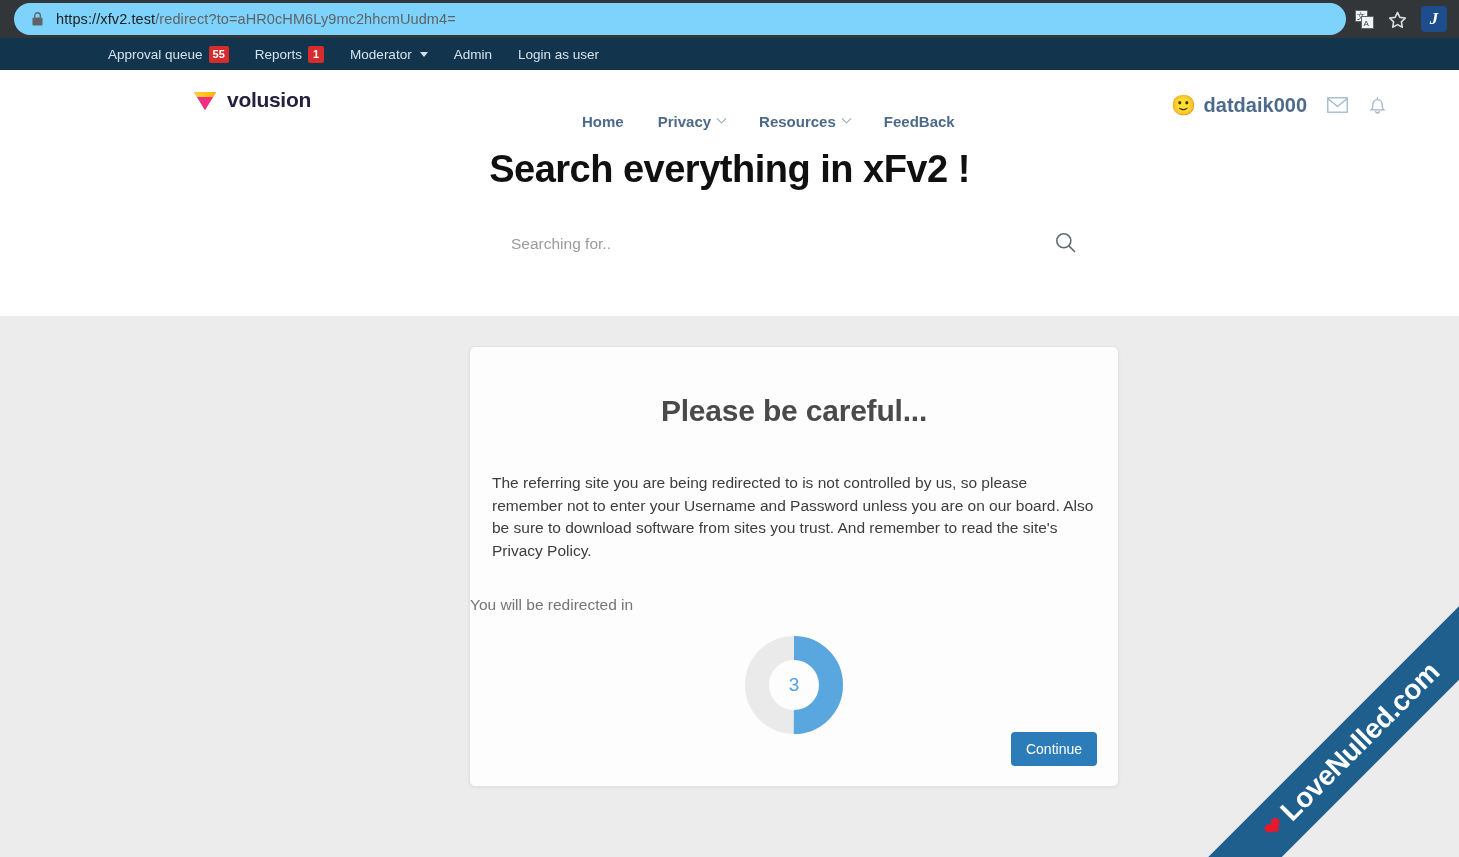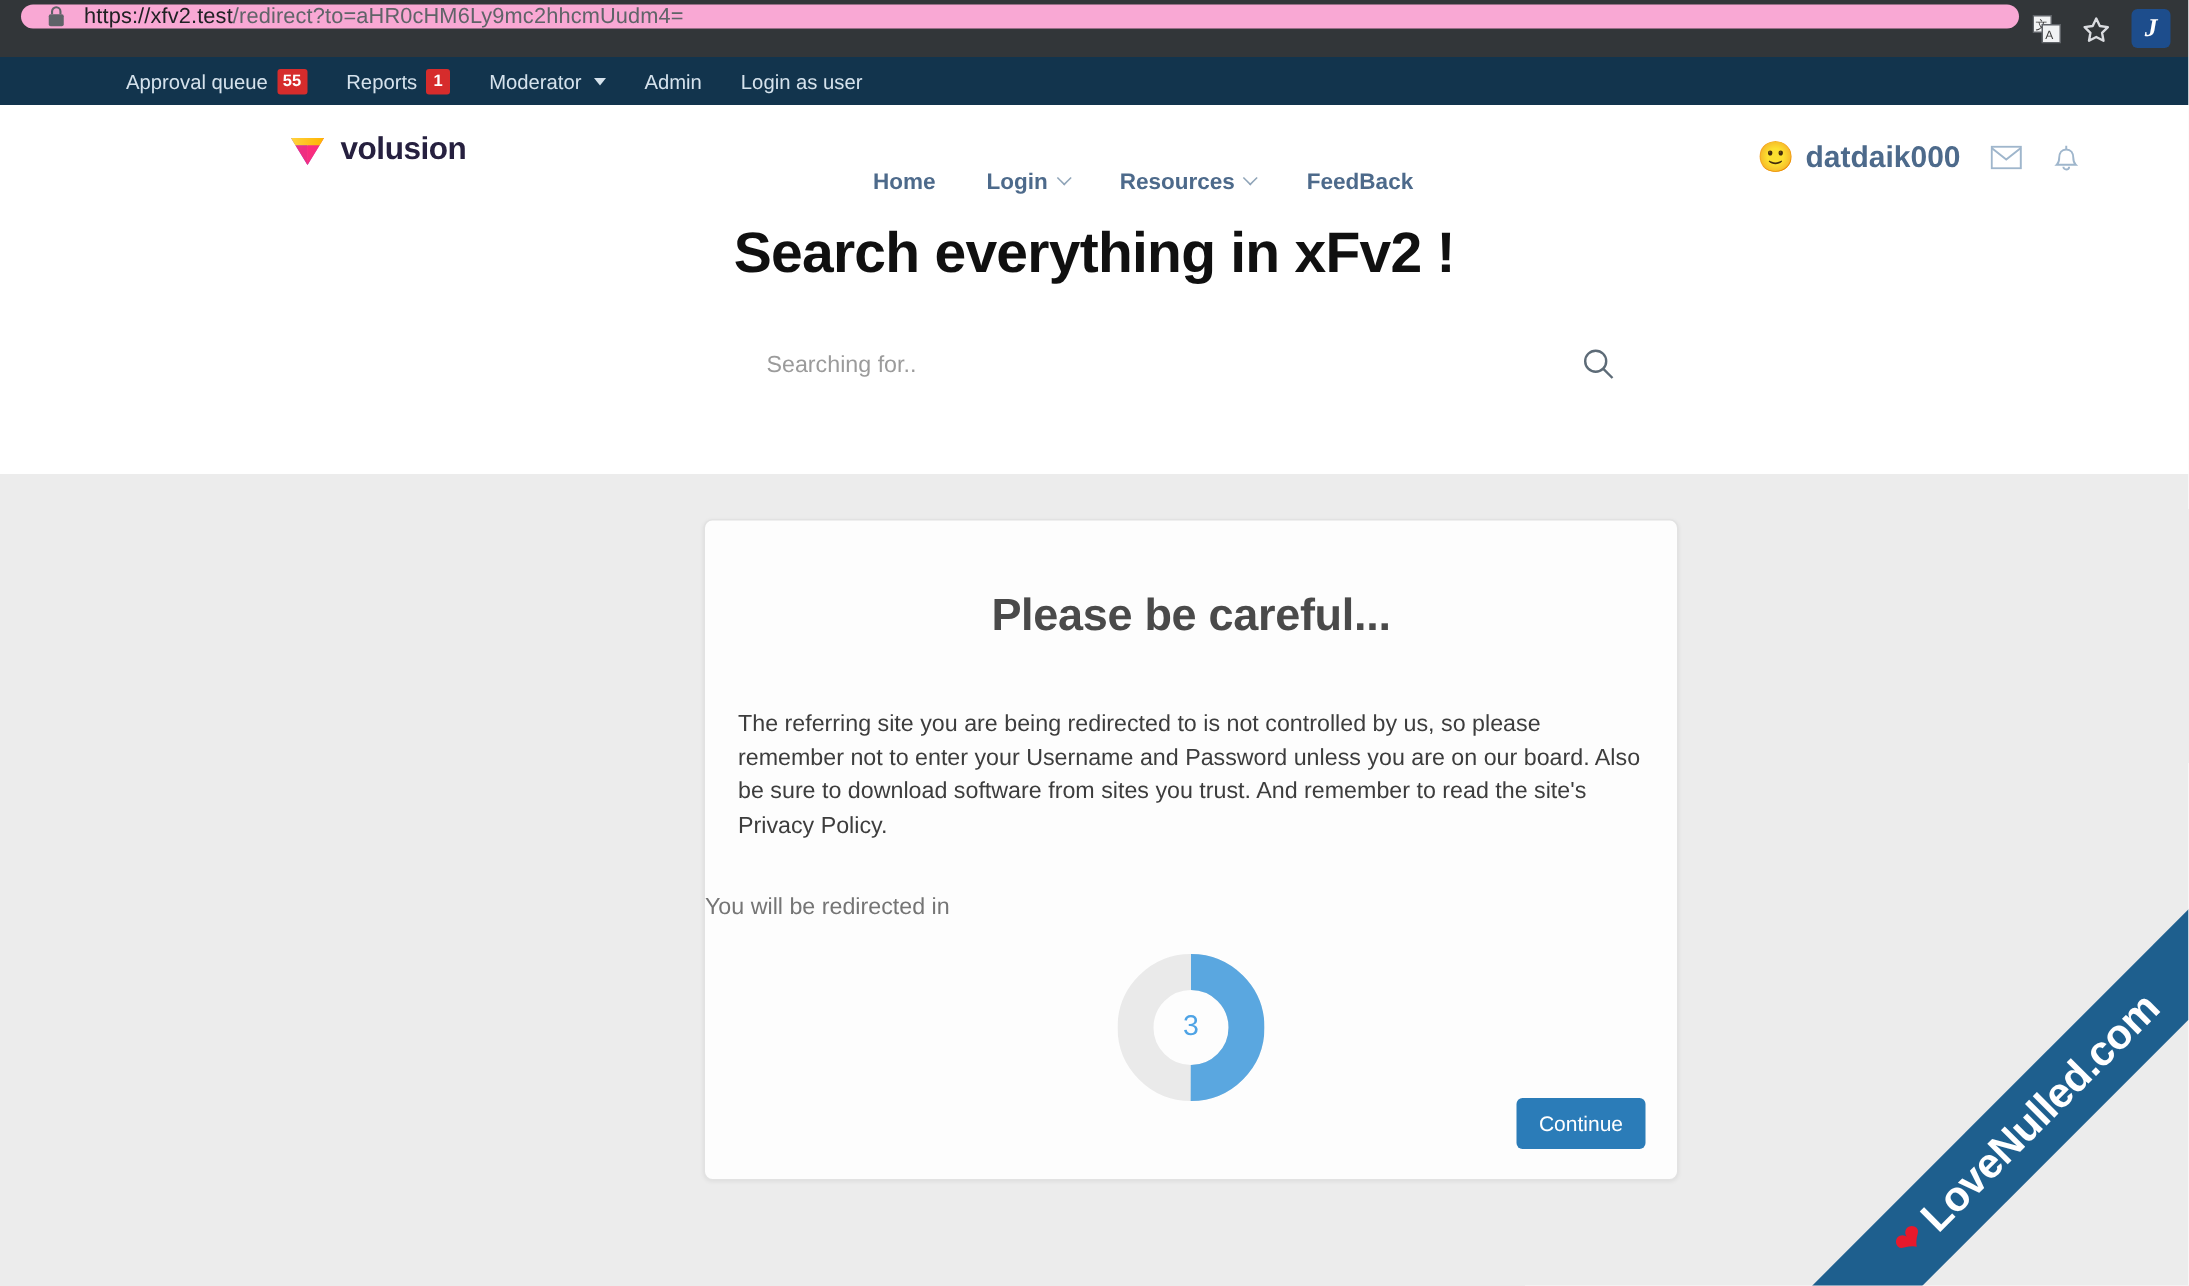--- a/index.html
+++ b/index.html
@@ -17,22 +17,22 @@
     position: relative;
     width: 1459px;
     height: 38px;
     background: #323639;
   }
   #omnibox {
     position: absolute;
     left: 14px;
     top: 3px;
     width: 1332px;
-    height: 16px;
-    background: #f9a8d4;
+    height: 32px;
+    background: #7dd3fc;
     border-radius: 16px;
     display: flex;
     align-items: center;
   }
   #lock-icon {
     width: 14px;
     height: 16px;
     margin-left: 16px;
     margin-right: 12px;
     flex: 0 0 auto;
@@ -76,21 +76,21 @@
     font-family: "Liberation Serif", serif;
   }
 
   
   #admin-bar {
     width: 1459px;
     height: 32px;
     background: #12344d;
     display: flex;
     align-items: center;
-    padding-left: 84px;
+    padding-left: 108px;
   }
   .admin-link {
     color: #d5e2ec;
     font-size: 13.5px;
     margin-right: 26px;
     display: flex;
     align-items: center;
     gap: 6px;
     cursor: pointer;
     white-space: nowrap;
@@ -430,21 +430,21 @@
       </svg>
     </span>
     <span id="logo-text">volusion</span>
   </div>
 
   <div id="main-nav">
     <div class="nav-item">
       <span>Home</span>
     </div>
     <div class="nav-item">
-      <span>Login</span>
+      <span>Privacy</span>
       <span class="nav-chev"></span>
     </div>
     <div class="nav-item">
       <span>Resources</span>
       <span class="nav-chev"></span>
     </div>
     <div class="nav-item">
       <span>FeedBack</span>
     </div>
   </div>

